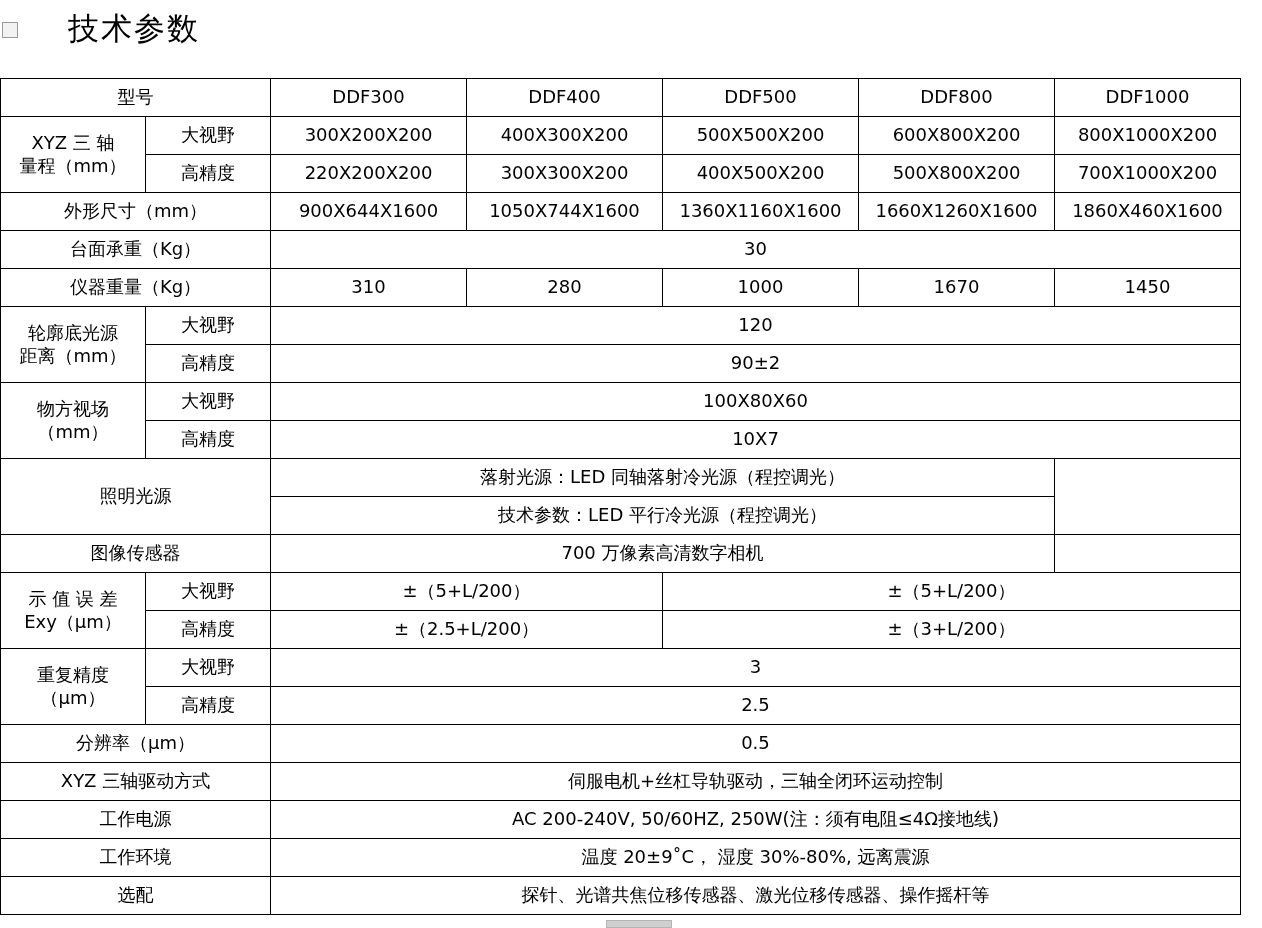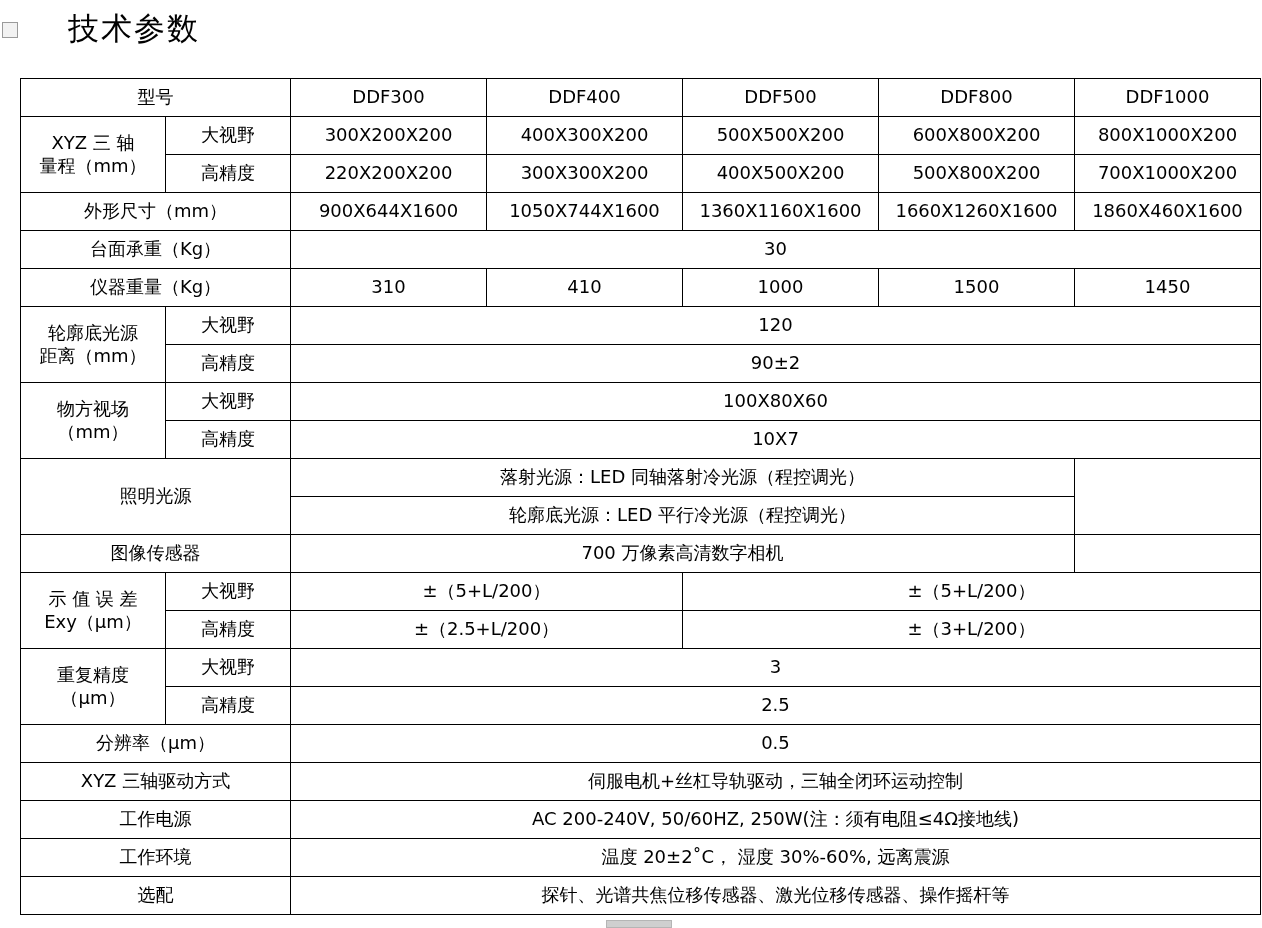--- a/index.html
+++ b/index.html
@@ -34,21 +34,21 @@
     left: 68px;
     top: 8px;
     font-size: 31px;
     color: #000;
     font-family: "DejaVu Sans", "Liberation Sans", sans-serif;
     letter-spacing: 2px;
     white-space: nowrap;
   }
   table.spec {
     position: absolute;
-    left: 20px;
+    left: 0;
     top: 78px;
     width: 1240px;
     border-collapse: collapse;
     table-layout: fixed;
     font-family: "DejaVu Sans", "Liberation Sans", sans-serif;
   }
   table.spec td {
     border: 1px solid #000;
     text-align: center;
     vertical-align: middle;
@@ -140,23 +140,23 @@
       </tr>
 
       <tr>
         <td colspan="2" class="lbl-left">台面承重（Kg）</td>
         <td colspan="5">30</td>
       </tr>
 
       <tr>
         <td colspan="2" class="lbl-left">仪器重量（Kg）</td>
         <td>310</td>
-        <td>410</td>
+        <td>280</td>
         <td>1000</td>
-        <td>1500</td>
+        <td>1670</td>
         <td>1450</td>
       </tr>
 
       <tr>
         <td rowspan="2" class="two-line">
           <div>轮廓底光源</div>
           <div>距离（mm）</div>
         </td>
         <td>大视野</td>
         <td colspan="5">120</td>
@@ -178,21 +178,21 @@
         <td class="tall">高精度</td>
         <td class="tall" colspan="5">10X7</td>
       </tr>
 
       <tr>
         <td rowspan="2" colspan="2" class="lbl-left">照明光源</td>
         <td class="tall" colspan="4">落射光源：LED 同轴落射冷光源（程控调光）</td>
         <td rowspan="2"></td>
       </tr>
       <tr>
-        <td class="tall" colspan="4">轮廓底光源：LED 平行冷光源（程控调光）</td>
+        <td class="tall" colspan="4">技术参数：LED 平行冷光源（程控调光）</td>
       </tr>
 
       <tr>
         <td colspan="2" class="lbl-left">图像传感器</td>
         <td colspan="4">700 万像素高清数字相机</td>
         <td></td>
       </tr>
 
       <tr>
         <td rowspan="2" class="two-line">
@@ -232,21 +232,21 @@
         <td colspan="5">伺服电机+丝杠导轨驱动，三轴全闭环运动控制</td>
       </tr>
 
       <tr>
         <td colspan="2" class="lbl-left">工作电源</td>
         <td colspan="5">AC 200-240V, 50/60HZ, 250W(注：须有电阻≤4Ω接地线)</td>
       </tr>
 
       <tr>
         <td colspan="2" class="lbl-left">工作环境</td>
-        <td colspan="5">温度 20±2˚C， 湿度 30%-60%, 远离震源</td>
+        <td colspan="5">温度 20±9˚C， 湿度 30%-80%, 远离震源</td>
       </tr>
 
       <tr>
         <td colspan="2" class="lbl-left">选配</td>
         <td colspan="5">探针、光谱共焦位移传感器、激光位移传感器、操作摇杆等</td>
       </tr>
 
     </tbody>
   </table>
 

